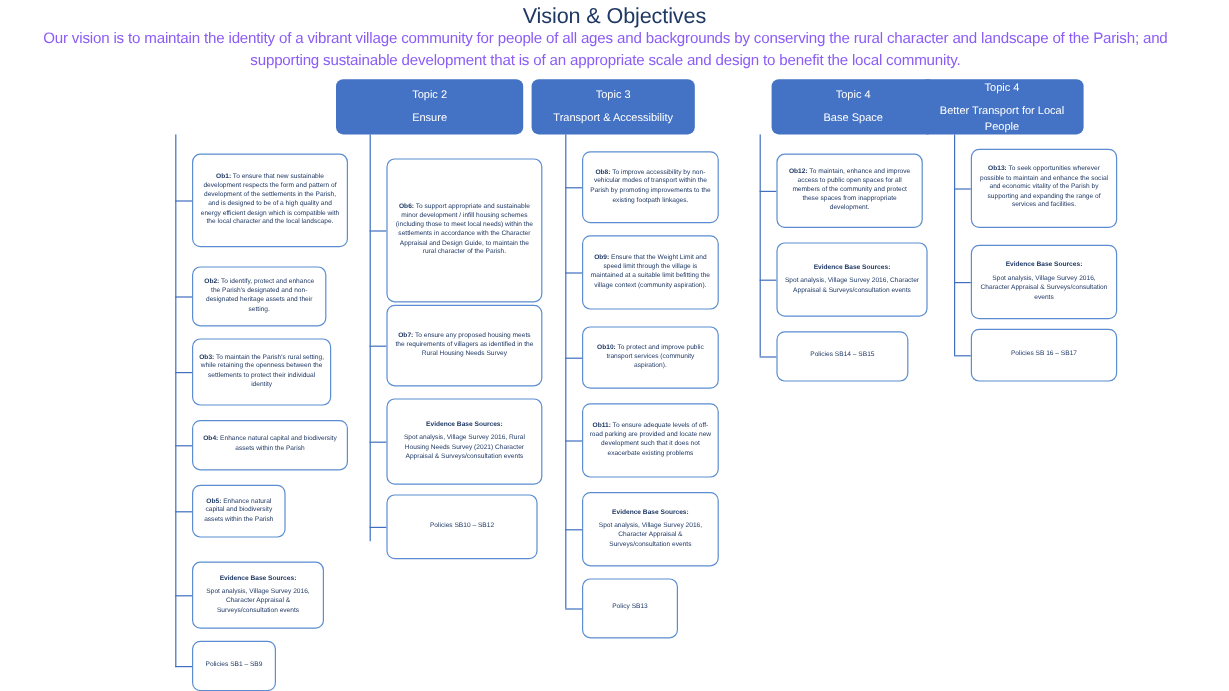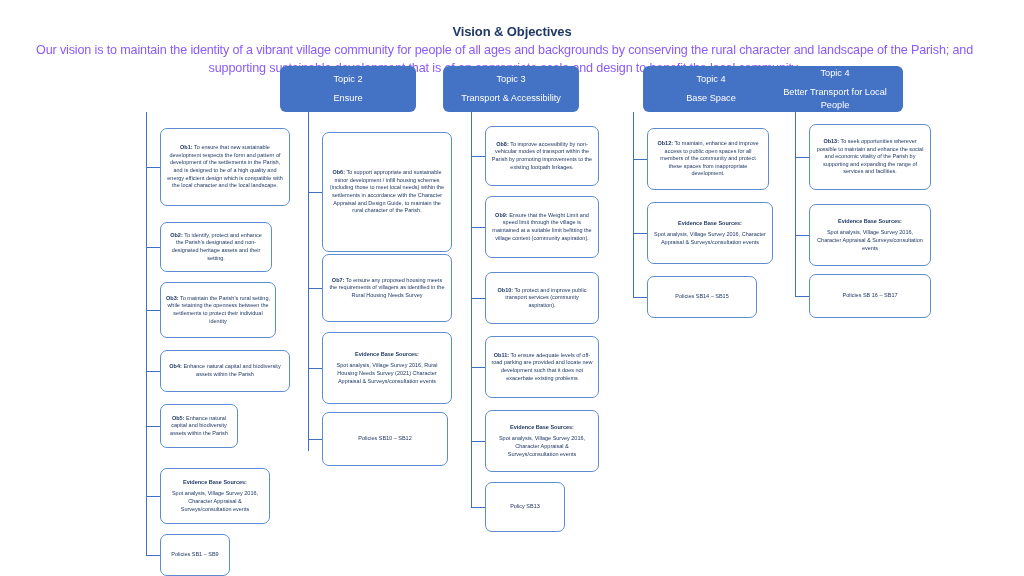--- a/index.html
+++ b/index.html
@@ -18,25 +18,25 @@
 
   
   #vision-header {
     position: absolute;
     left: 0;
     top: 0;
     width: 1024px;
     text-align: center;
   }
   #vision-title {
-    font-size: 13px;
+    font-size: 18px;
     line-height: 17px;
     color: #1F3864;
-    font-weight: 700;
-    padding-top: 23px;
+    font-weight: 400;
+    padding-top: 5px;
     letter-spacing: -0.1px;
   }
   #vision-statement {
     font-size: 12.6px;
     line-height: 17.5px;
     color: #8b5cf6;
     padding: 2px 29px 0 14px;
     letter-spacing: -0.15px;
   }
 
@@ -135,21 +135,21 @@
       <div class="inner"><b>Ob5:</b><span> Enhance natural capital and biodiversity assets within the Parish</span></div>
     </div>
     <div class="hline" style="left: 146px; top: 496px; width: 14px;"></div>
     <div class="node" style="left: 160px; top: 468px; width: 110px; height: 56px;">
       <div class="inner"><span class="ebs-title">Evidence Base Sources:</span><span>Spot analysis, Village Survey 2016, Character Appraisal &amp; Surveys/consultation events</span></div>
     </div>
     <div class="hline" style="left: 146px; top: 555px; width: 14px;"></div>
     <div class="node" style="left: 160px; top: 534px; width: 70px; height: 42px;">
       <div class="inner"><span>Policies SB1 – SB9</span></div>
     </div>
-    <div class="topic-header" style="left: 280px; top: 66px; width: 136px; height: 46px;">
+    <div class="topic-header" style="left: 280px; top: 66px; width: 156px; height: 46px;">
       <span class="t-num">Topic 2</span>
       <span class="t-name">Ensure</span>
     </div>
     <div class="vline" style="left: 308px; top: 112px; height: 339px;"></div>
     <div class="hline" style="left: 308px; top: 192px; width: 14px;"></div>
     <div class="node" style="left: 322px; top: 132px; width: 130px; height: 120px;">
       <div class="inner"><b>Ob6:</b><span> To support appropriate and sustainable minor development / infill housing schemes (including those to meet local needs) within the settlements in accordance with the Character Appraisal and Design Guide, to maintain the rural character of the Parish.</span></div>
     </div>
     <div class="hline" style="left: 308px; top: 288px; width: 14px;"></div>
     <div class="node" style="left: 322px; top: 254px; width: 130px; height: 68px;">

